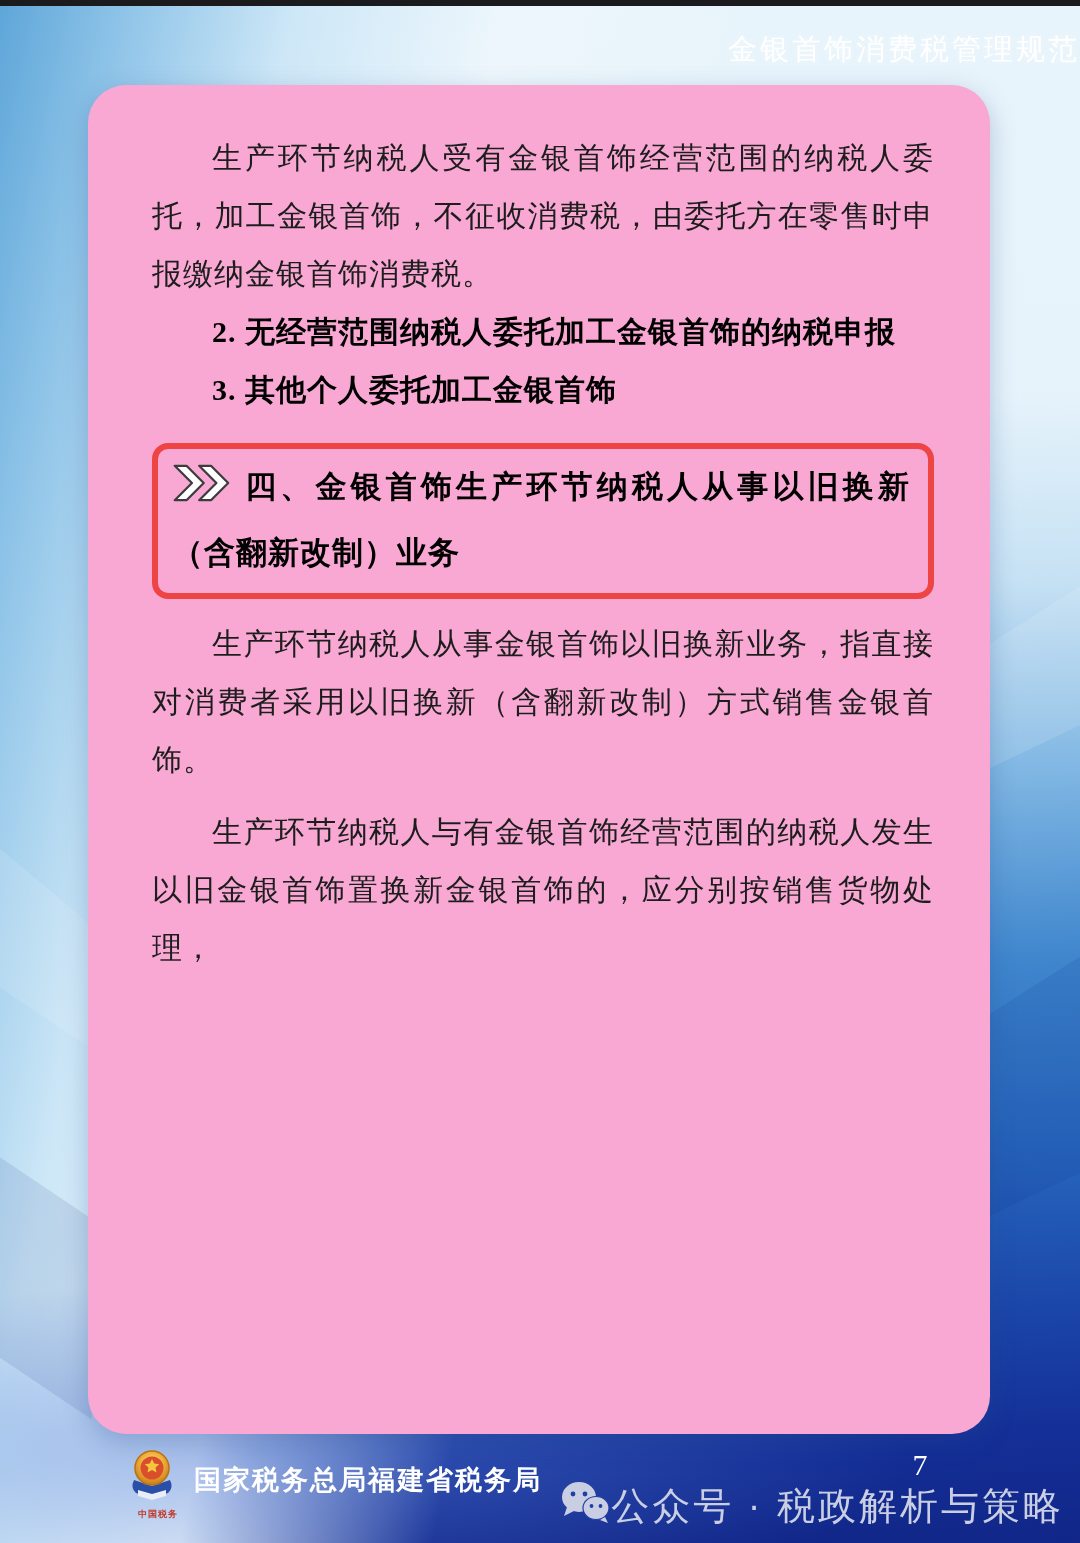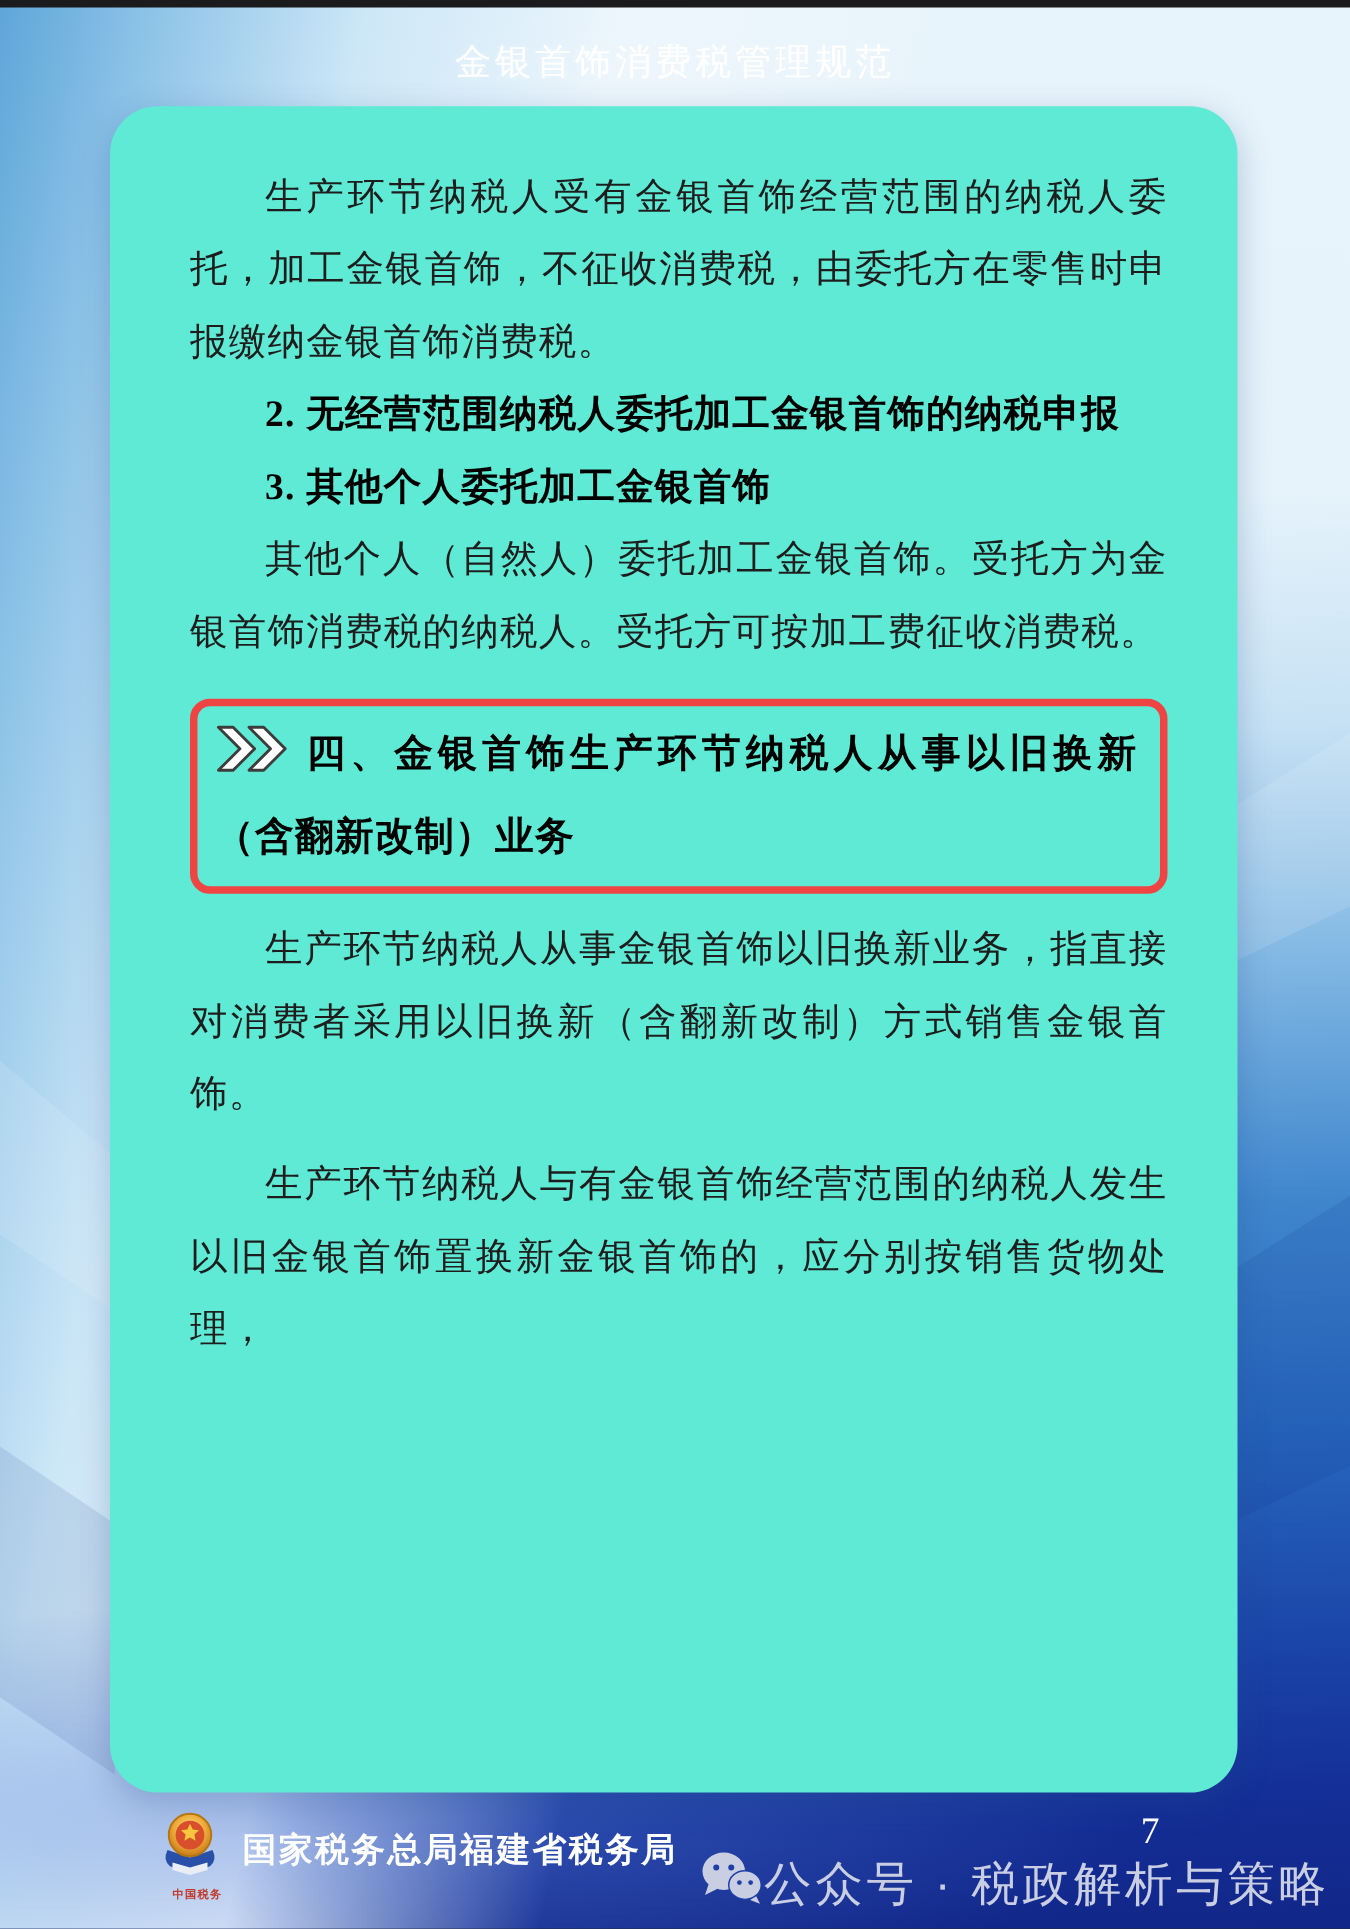--- a/index.html
+++ b/index.html
@@ -19,30 +19,30 @@
   }
   .facet { position:absolute; inset:0; }
   .facet-l1 { background:rgba(255,255,255,0.12); clip-path:polygon(0 55%, 8.5% 60%, 8.5% 68%, 0 64%); }
   .facet-l2 { background:rgba(10,40,130,0.10); clip-path:polygon(0 75%, 8.5% 79%, 8.5% 92%, 0 88%); }
   .facet-r1 { background:rgba(255,255,255,0.12); clip-path:polygon(91% 42%, 100% 38%, 100% 47%, 91% 50%); }
   .facet-r2 { background:rgba(8,35,125,0.10); clip-path:polygon(91% 66%, 100% 62%, 100% 76%, 91% 79%); }
   .topbar { position:absolute; left:0; top:0; width:100%; height:6px; background:#1b1b1d; }
 
   
   .header-title {
-    position:absolute; left:0; top:30px; width:100%; text-align:center;
+    position:absolute; left:0; top:30px; width:100%; text-align:right;
     color:#ffffff; font-size:29px; letter-spacing:3px;
     font-family:"Liberation Sans","DejaVu Sans",sans-serif;
     text-shadow:0 0 6px rgba(255,255,255,0.45);
   }
 
   
   .card {
     position:absolute; left:88px; top:85px; width:902px; height:1349px;
-    background:#5eead4; border-radius:38px;
+    background:#f9a8d4; border-radius:38px;
     box-shadow:0 8px 26px rgba(35,75,140,0.28);
     padding:44px 56px 0 64px; overflow:hidden;
   }
   .para, .hd {
     font-size:30px; line-height:58px; letter-spacing:1px;
     text-indent:2em; text-align:justify; color:#1d1d1d;
   }
   .hd { font-weight:bold; color:#000; }
   .section-box {
     margin:24px 0 16px 0;
@@ -92,21 +92,20 @@
   <div class="facet facet-r1"></div>
   <div class="facet facet-r2"></div>
   <div class="topbar"></div>
 
   <div class="header-title">金银首饰消费税管理规范</div>
 
   <div class="card">
     <p class="para">生产环节纳税人受有金银首饰经营范围的纳税人委托，加工金银首饰，不征收消费税，由委托方在零售时申报缴纳金银首饰消费税。</p>
     <p class="hd">2. 无经营范围纳税人委托加工金银首饰的纳税申报</p>
     <p class="hd">3. 其他个人委托加工金银首饰</p>
-    <p class="para">其他个人（自然人）委托加工金银首饰。受托方为金银首饰消费税的纳税人。受托方可按加工费征收消费税。</p>
 
     <div class="section-box">
       <span class="chevrons">
         <svg width="58" height="40" viewBox="0 0 64 44">
           <path d="M3 3 h13 l19 19 -19 19 H3 l19 -19 z" fill="#ffffff" stroke="#3c3c3c" stroke-width="2.5" stroke-linejoin="round"></path>
           <path d="M30 3 h13 l19 19 -19 19 H30 l19 -19 z" fill="#ffffff" stroke="#3c3c3c" stroke-width="2.5" stroke-linejoin="round"></path>
         </svg>
       </span><span>四、金银首饰生产环节纳税人从事以旧换新（含翻新改制）业务</span>
     </div>
 

